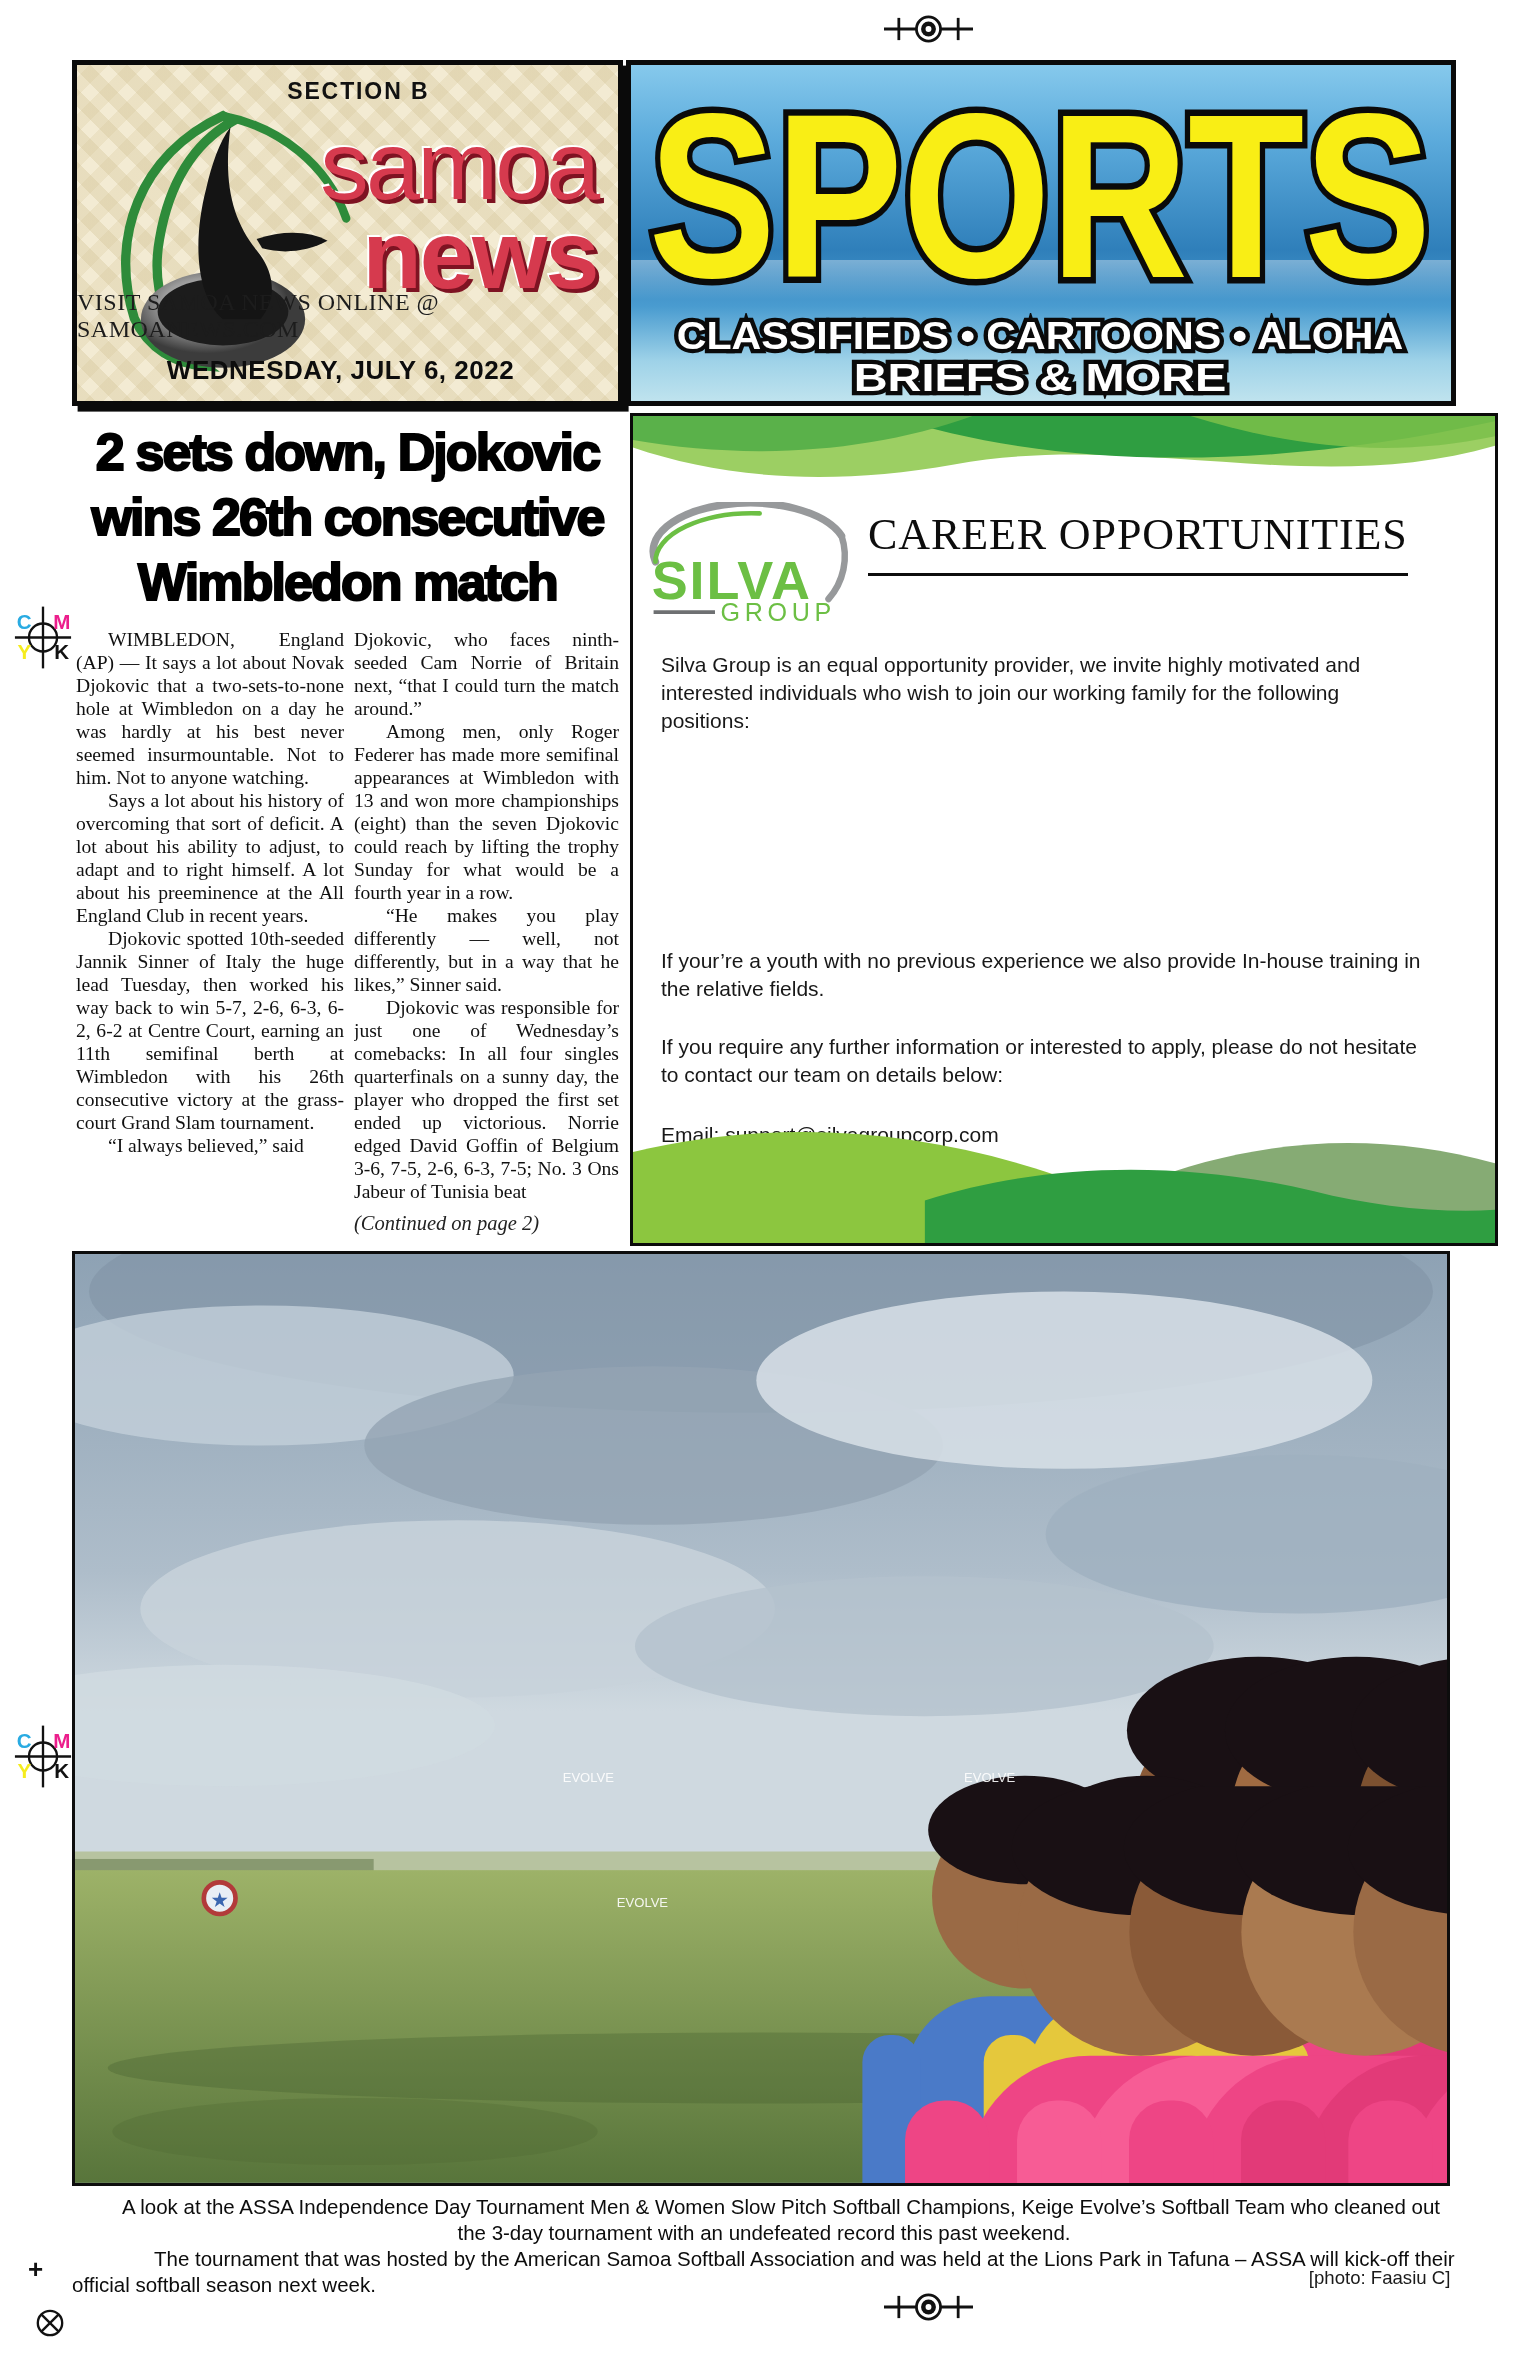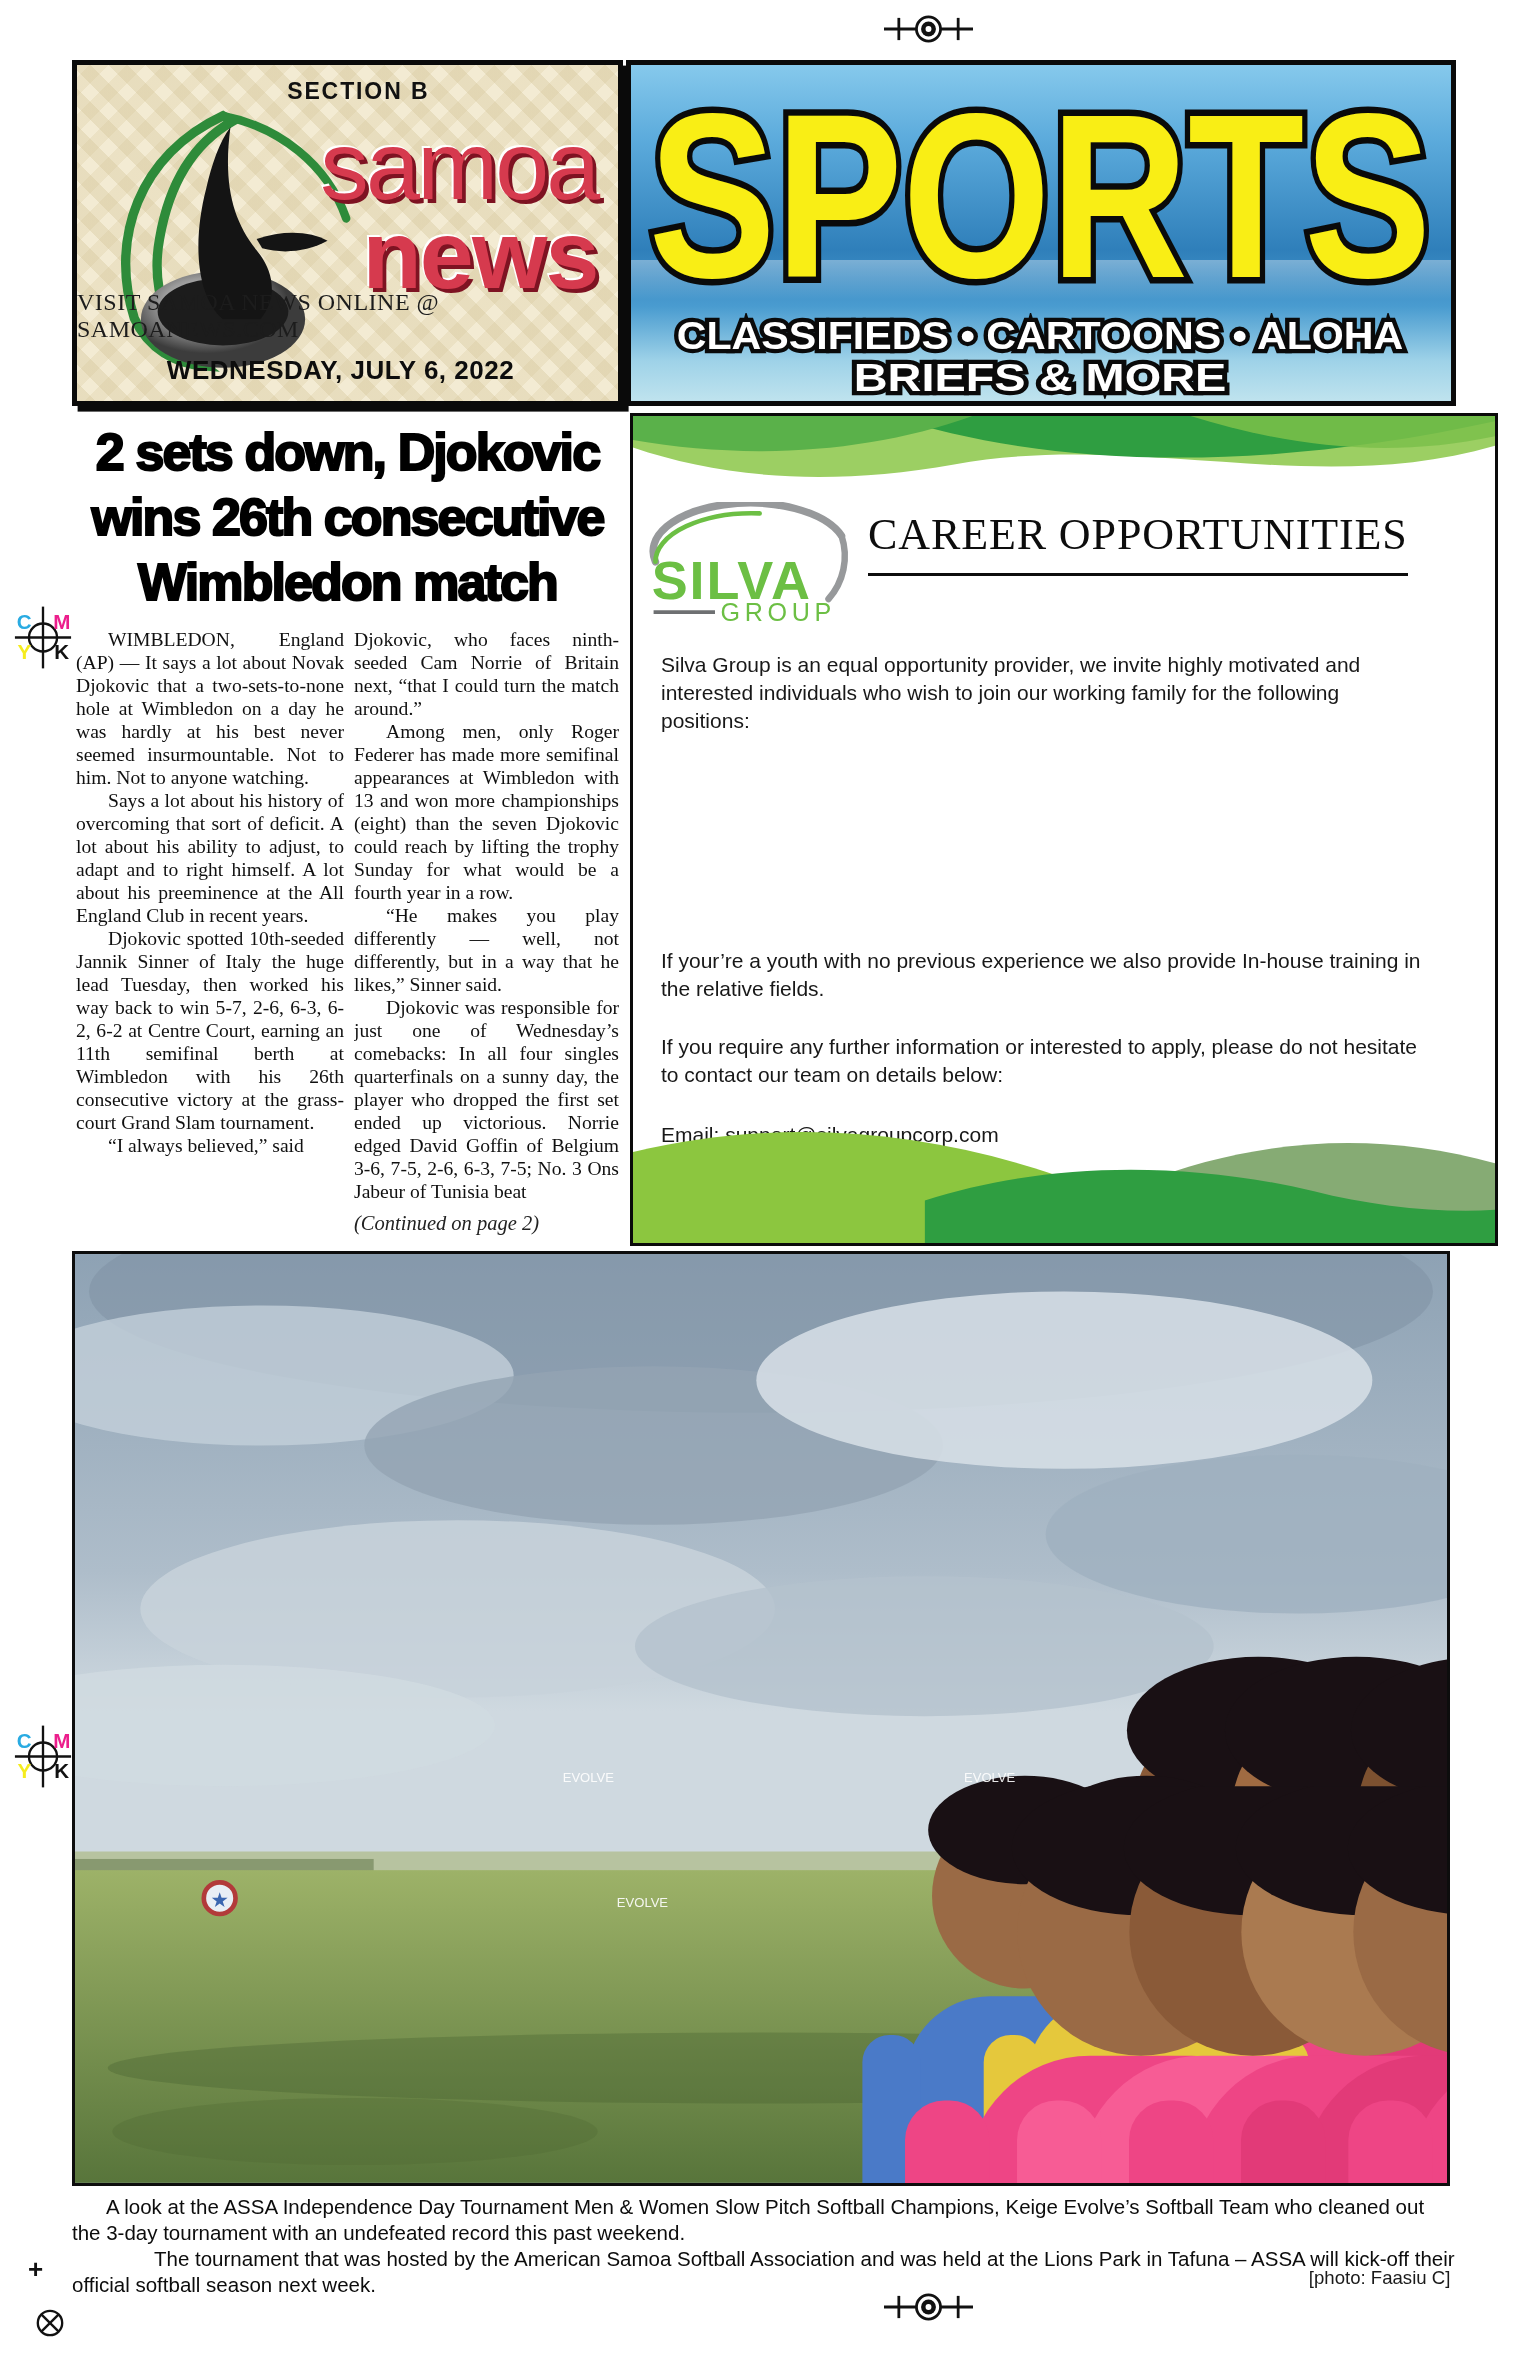--- a/index.html
+++ b/index.html
@@ -73,21 +73,21 @@
   .ad-req{top:815px;}
 
   
   .photo{left:72px;top:1251px;width:1378px;height:935px;border:3.7px solid #0d0d0d;
     box-sizing:border-box;background:#9fb0c0;overflow:hidden;}
   .photo svg{display:block;width:100%;height:100%;}
 
   
   .caption{left:72px;top:2194px;width:1384px;font-size:20.5px;line-height:26px;color:#0c0c0c;}
   .caption p{margin:0;}
-  .cap1{text-indent:34px;}
+  .cap1{text-indent:34px;text-align:center;}
   .cap2{text-indent:82px;}
   .credit{right:5.6px;top:71px;font-size:18.6px;color:#1a1a1a;position:absolute;}
 </style>
 </head>
 <body>
 
 <div class="page">
 
   <svg class="abs regmark" style="left:884px;top:13px;" viewBox="0 0 96 34">
     <line x1="0" y1="17" x2="96" y2="17" stroke="#111" stroke-width="3"></line>

